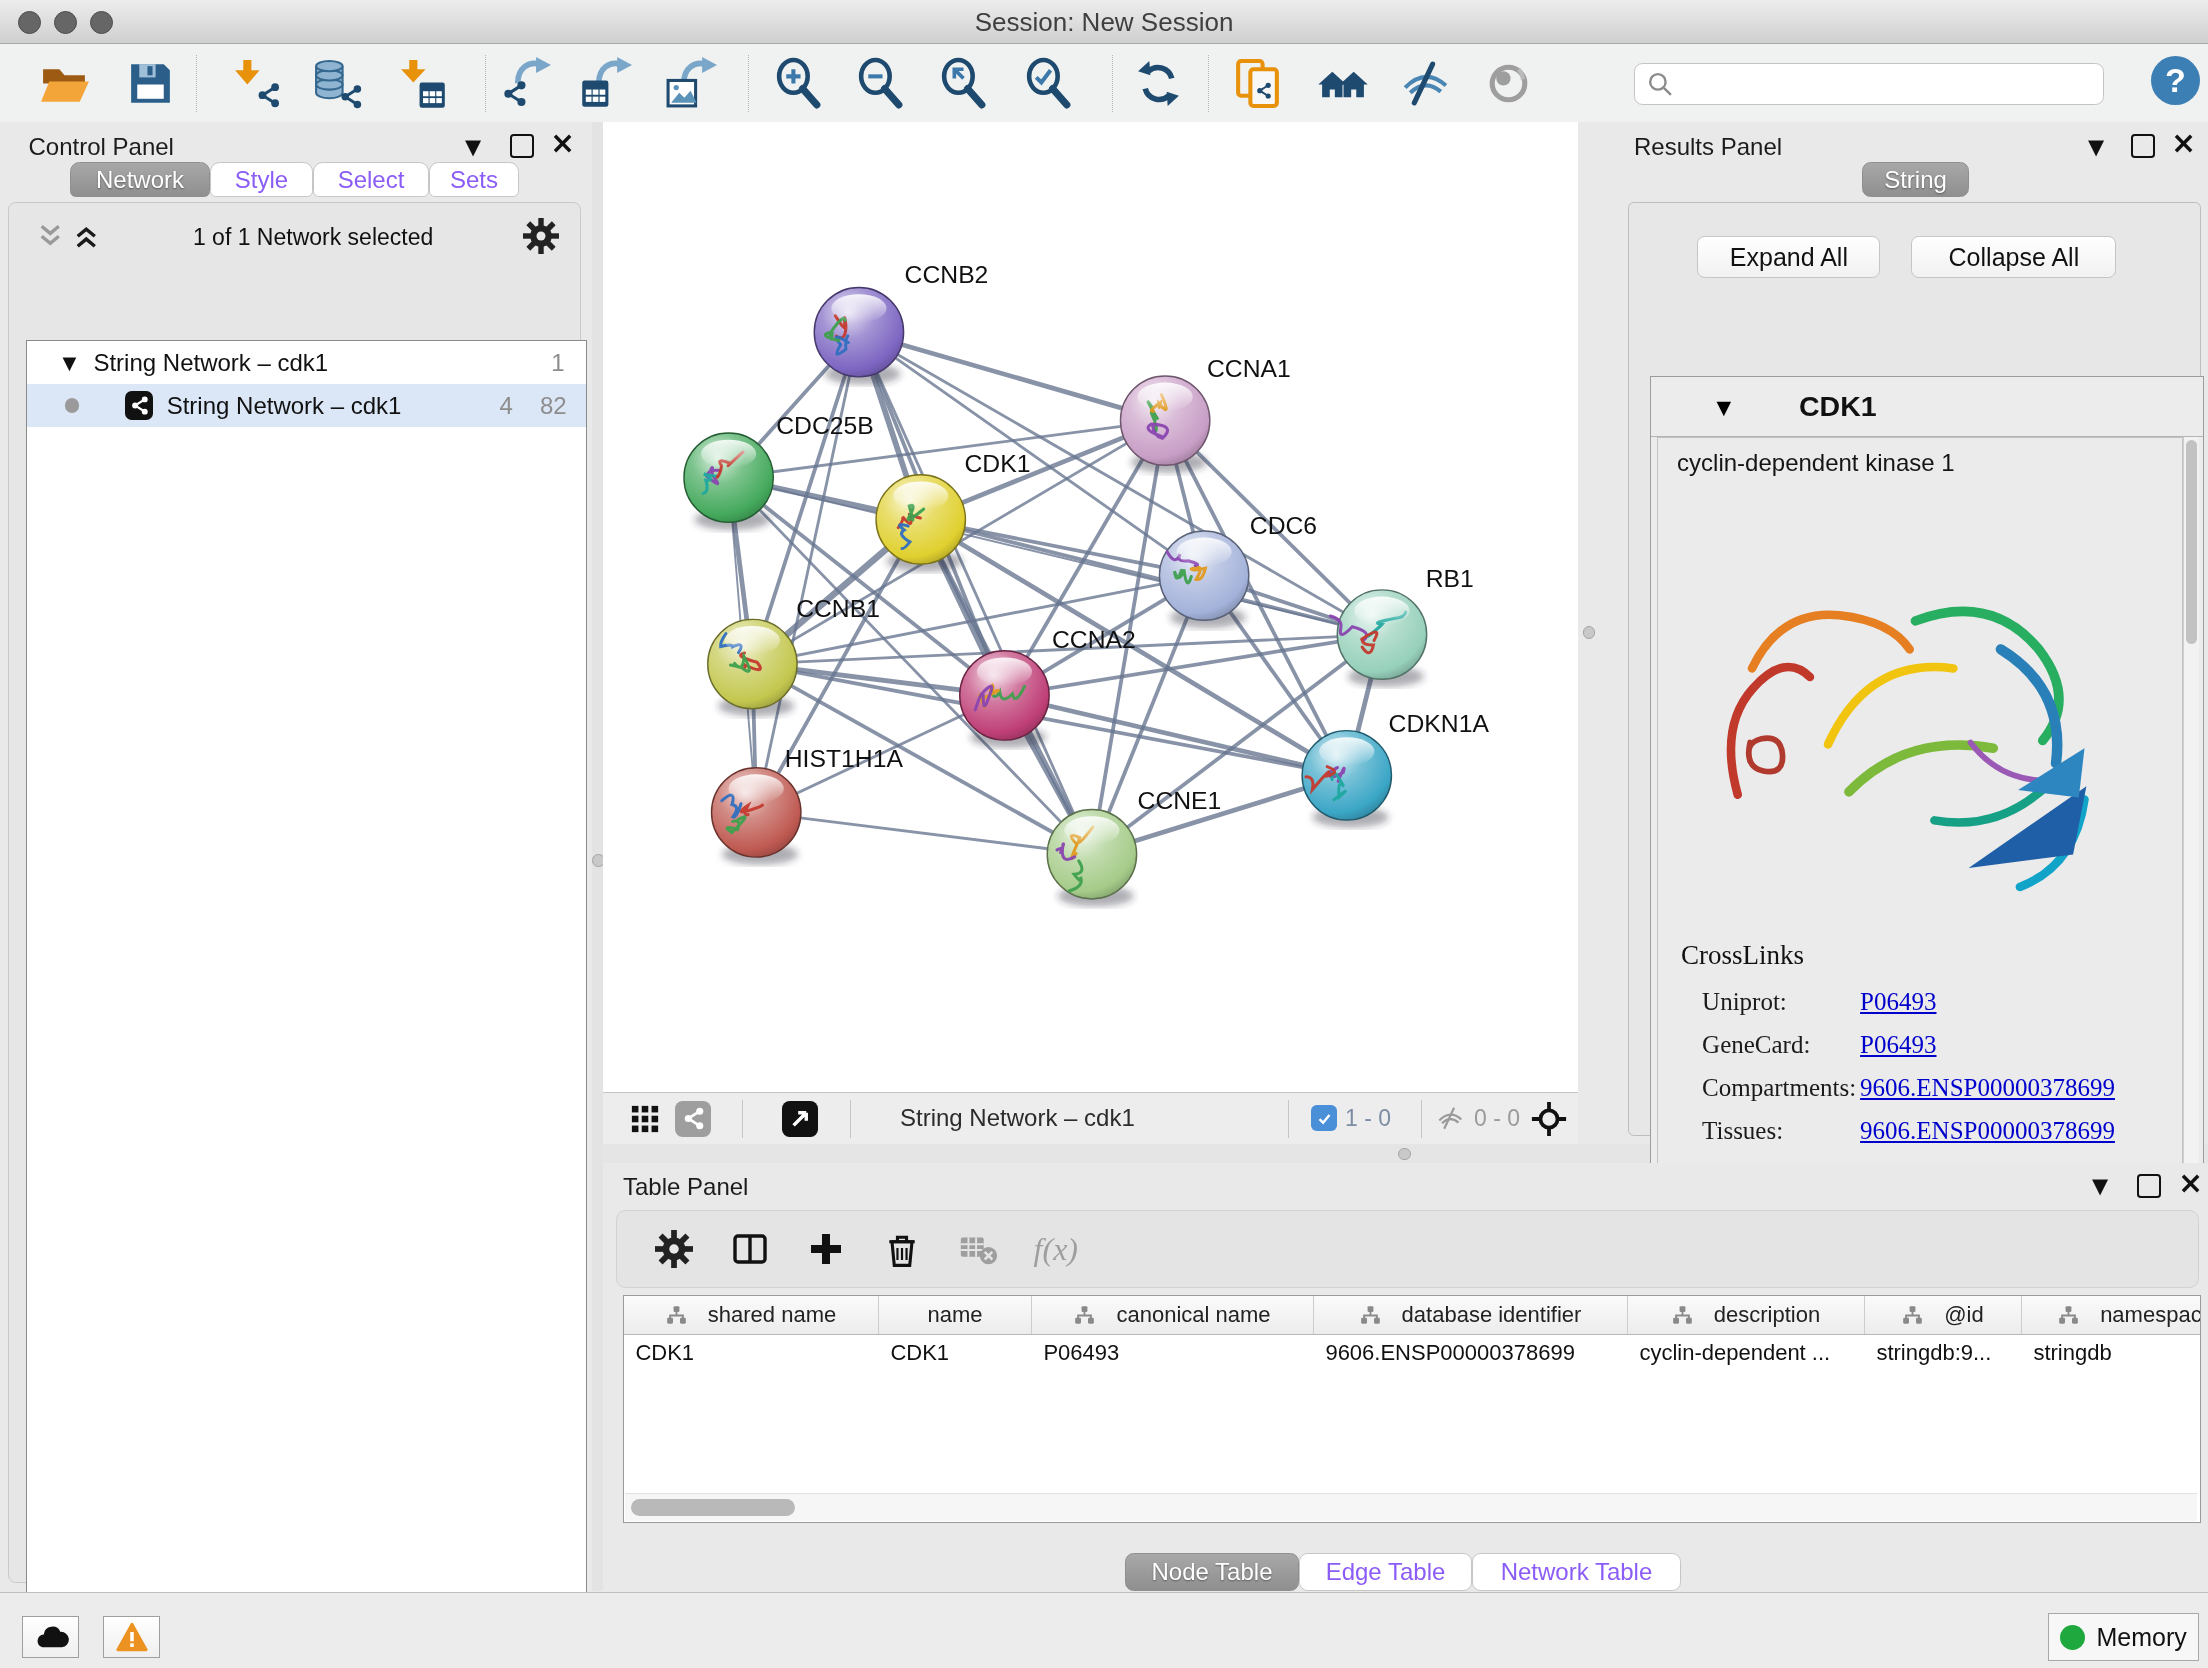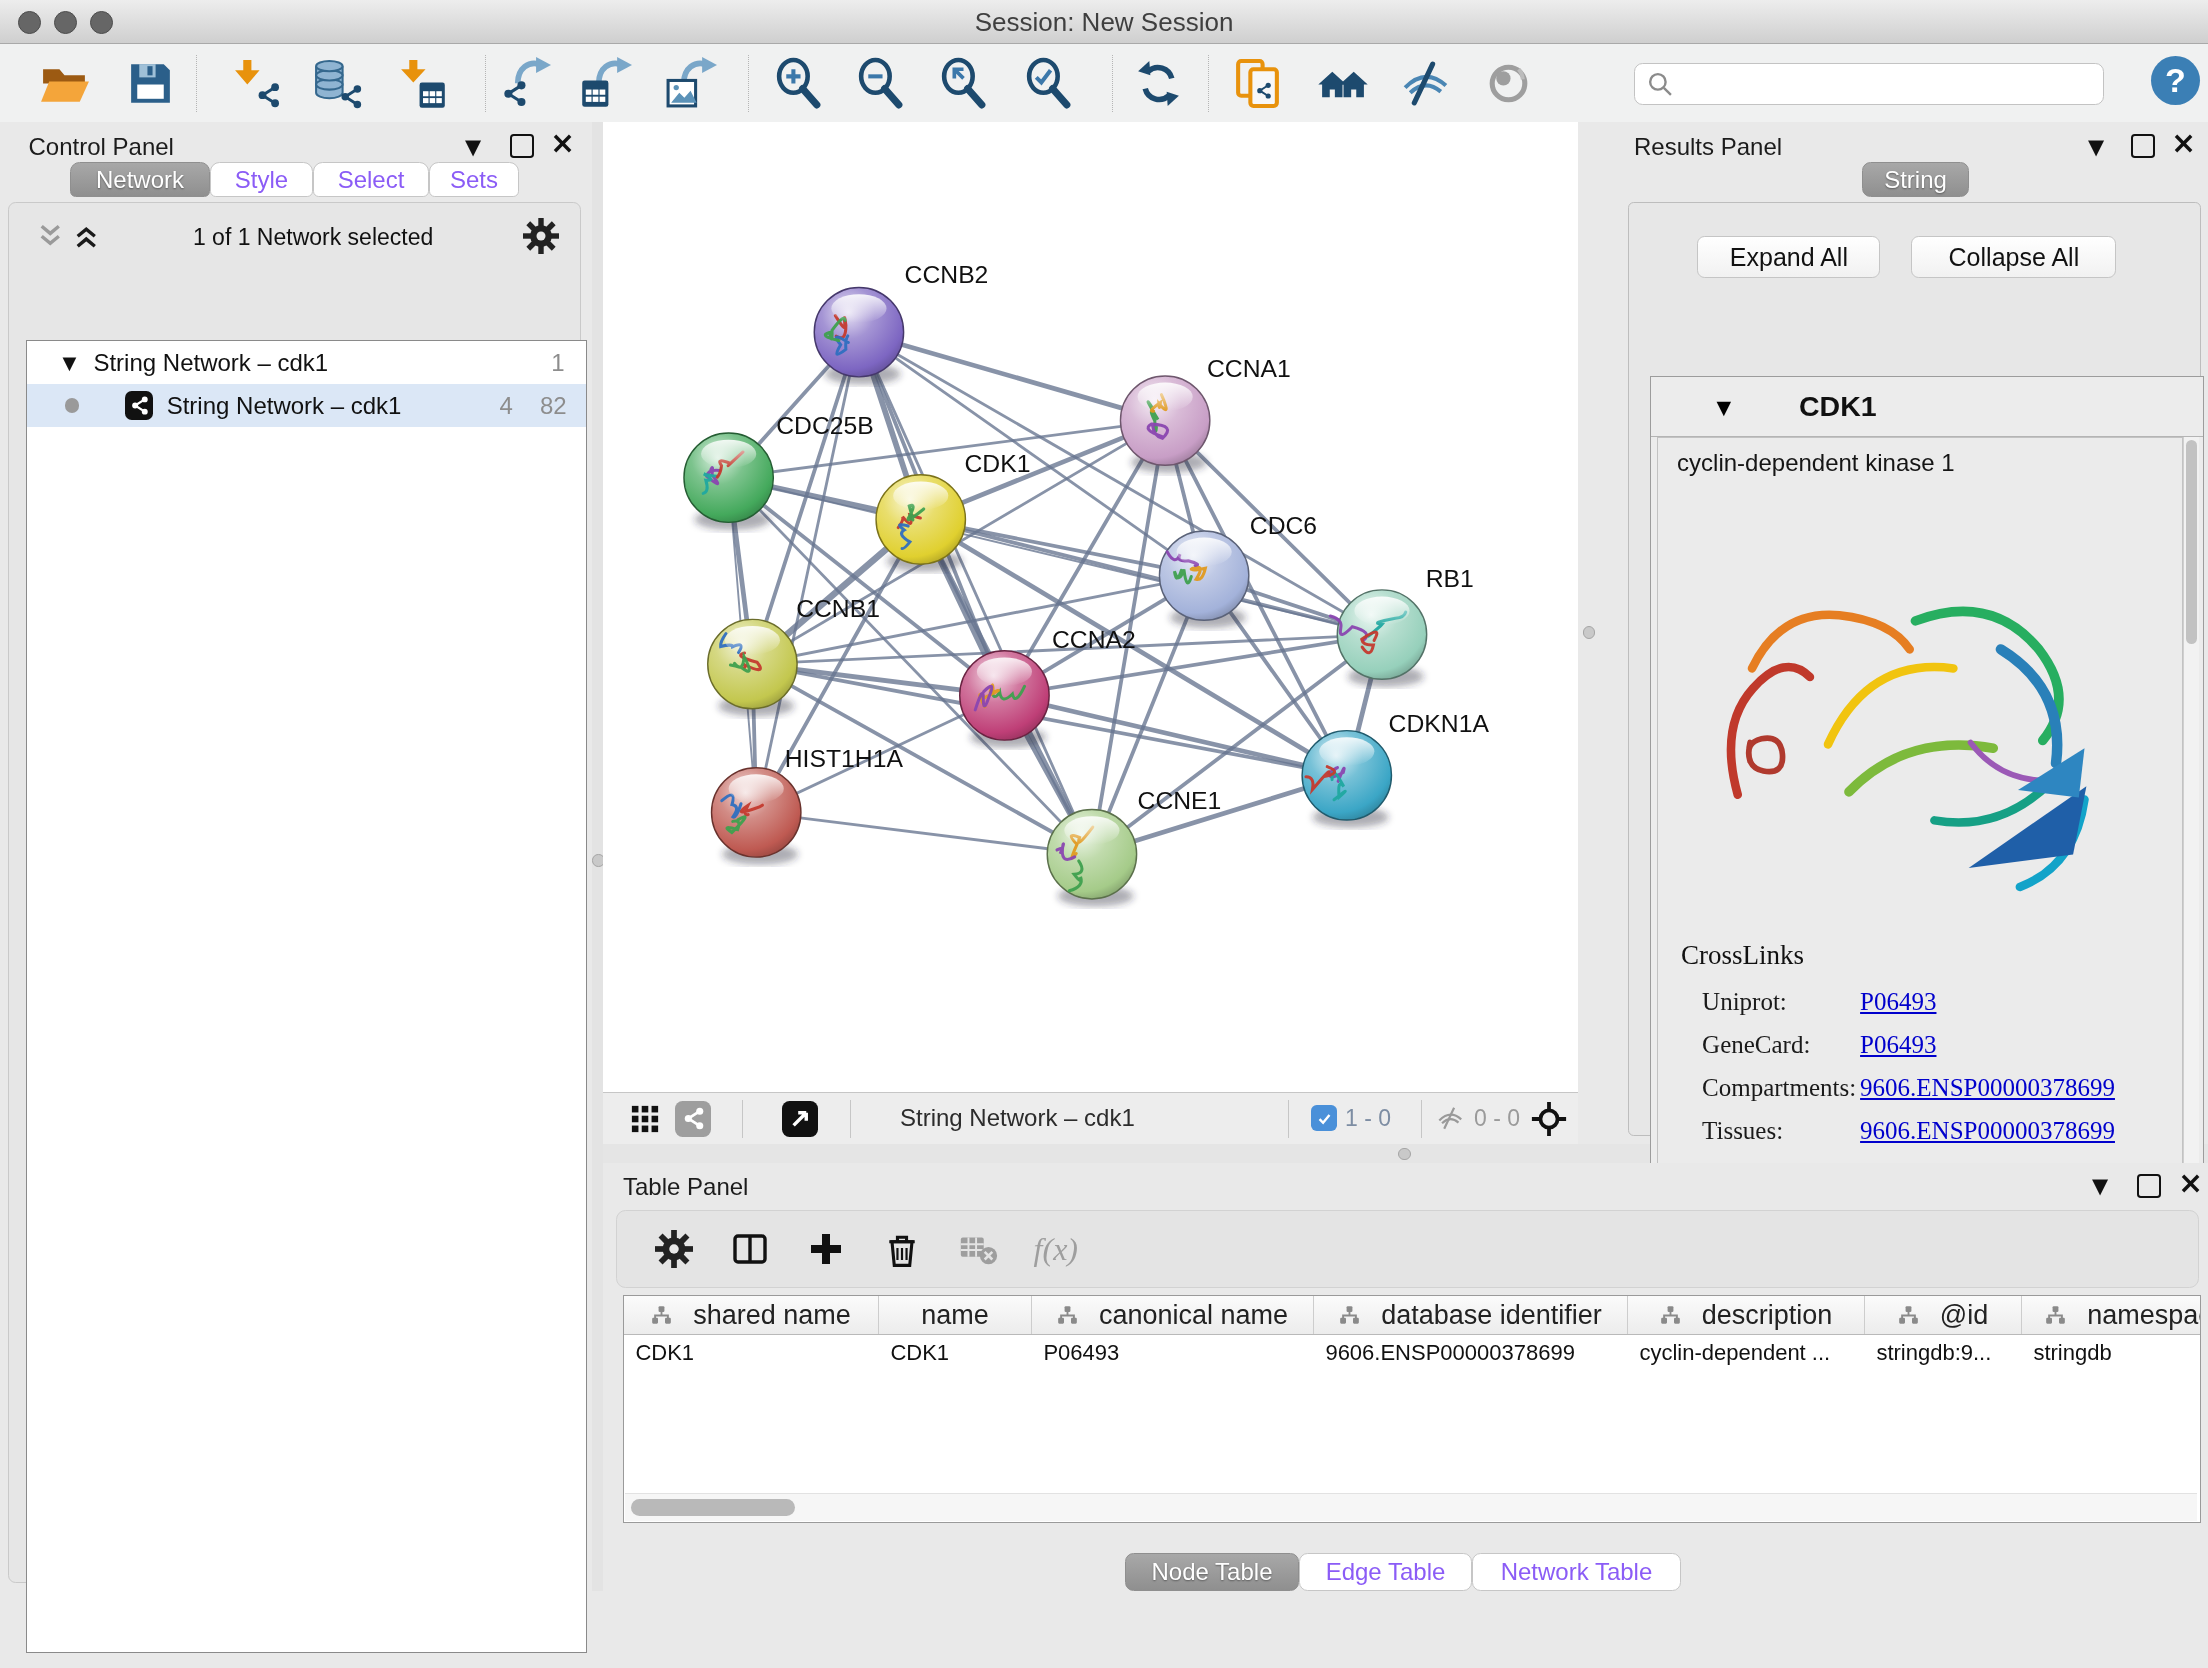--- a/index.html
+++ b/index.html
@@ -60,21 +60,21 @@
   .xl-link{font-size:25px;color:#0000cc;text-decoration:underline;}
   #rp-scroll{left:532px;top:60px;width:15px;height:734px;background:#f2f2f2;border-left:1px solid #cfcfcf;}
   #rp-thumb{left:1.9px;top:2.9px;width:10.5px;height:204px;background:#c2c2c2;border-radius:5.7px;}
 
   
   #table-panel{left:603px;top:1163px;width:1605px;height:428px;background:#e9e9e9;}
   #tp-toolbar{left:13.3px;top:47px;width:1581px;height:76px;background:#e4e4e4;border:1px solid #d2d2d2;border-radius:9.5px;display:flex;align-items:center;}
   .tp-icon{width:59px;height:53px;display:flex;align-items:center;justify-content:center;}
   #node-table{left:20px;top:132px;width:1576px;height:226px;background:#fff;border:1px solid #9a9a9a;overflow:hidden;}
   #nt-header{display:flex;height:38px;background:linear-gradient(#fbfbfb,#ececec);border-bottom:1px solid #b9b9b9;}
-  .hcell{display:flex;align-items:center;justify-content:center;gap:21px;font-size:27px;color:#222;border-right:1px solid #cdcdcd;box-sizing:border-box;flex:none;overflow:hidden;white-space:nowrap;}
+  .hcell{display:flex;align-items:center;justify-content:center;gap:21px;font-size:22px;color:#222;border-right:1px solid #cdcdcd;box-sizing:border-box;flex:none;overflow:hidden;white-space:nowrap;}
   #nt-row{display:flex;height:36px;align-items:center;}
   .dcell{font-size:22px;color:#111;padding-left:11.4px;box-sizing:border-box;flex:none;overflow:hidden;white-space:nowrap;}
   #nt-hscroll{position:absolute;left:1px;bottom:1px;width:1572px;height:27px;background:#f6f6f6;border-top:1px solid #e2e2e2;}
   #nt-thumb{position:absolute;left:5.7px;top:4.8px;width:164px;height:17px;background:#b9b9b9;border-radius:8.6px;}
   .bottom-tab{top:390px;height:38px;}
 
   
   #statusbar{left:0;top:1592px;width:2208px;height:76px;background:#ececec;border-top:1px solid #bfbfbf;}
   .sb-btn{top:23px;height:40px;background:linear-gradient(#ffffff,#efefef);border:1px solid #9f9f9f;display:flex;align-items:center;justify-content:center;}
   #memory-btn{left:2048px;top:20px;width:149px;height:46px;background:#f7f7f7;border:1px solid #a8a8a8;display:flex;align-items:center;justify-content:center;gap:11.4px;font-size:25px;color:#111;}
@@ -790,15 +790,33 @@
       <div id="nt-hscroll">
           <div id="nt-thumb"></div>
         </div>
     </div>
 
     <div class="abs tab sel bottom-tab" style="left:522px;width:174px;border-radius:8.6px">Node Table</div>
     <div class="abs tab bottom-tab" style="left:696px;width:173px;border-radius:8.6px">Edge Table</div>
     <div class="abs tab bottom-tab" style="left:869px;width:209px;border-radius:8.6px">Network Table</div>
   </div>
 
+  <div id="statusbar" class="abs">
+    <div class="sb-btn abs" style="left:22px;width:55px">
+      <svg width="36" height="32" viewBox="0 0 48 44">
+          <path d="M12 36a9 9 0 0 1 2-17.6A12 12 0 0 1 37 15a9 9 0 0 1 2 21z" fill="#111"></path>
+        </svg>
+    </div>
+    <div class="sb-btn abs" style="left:103px;width:55px">
+      <svg width="34" height="32" viewBox="0 0 48 44">
+          <path d="M24 4l20 36H4z" fill="#ec9220" stroke="#ec9220" stroke-width="4" stroke-linejoin="round"></path>
+          <rect x="21.5" y="15" width="5" height="13" fill="#fff"></rect>
+          <rect x="21.5" y="31" width="5" height="5" fill="#fff"></rect>
+        </svg>
+    </div>
+    <div id="memory-btn" class="abs">
+      <span id="memory-dot"></span>
+      <span>Memory</span>
+    </div>
+  </div>
 
 </div>
 
 
 </body></html>

